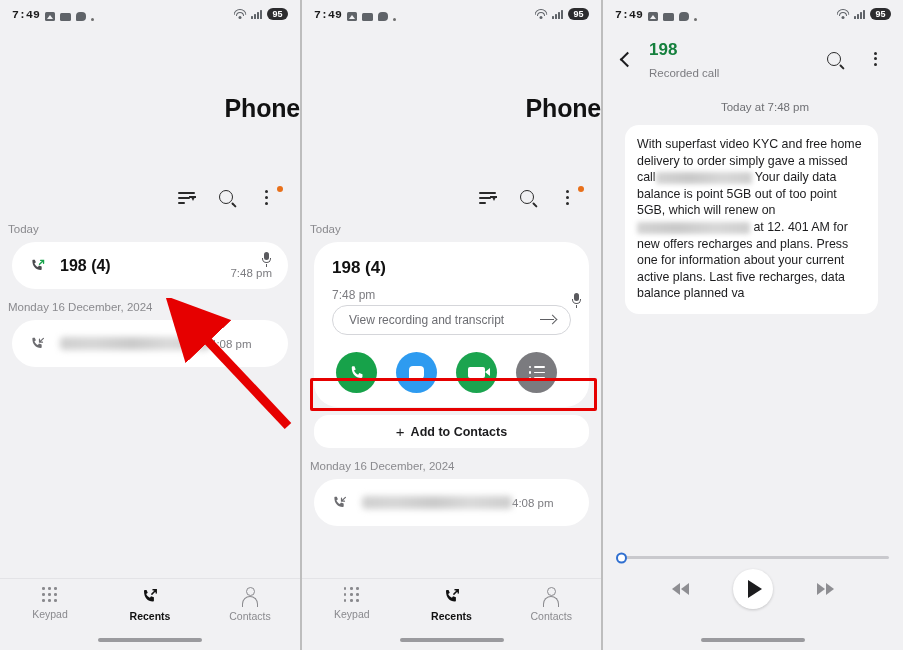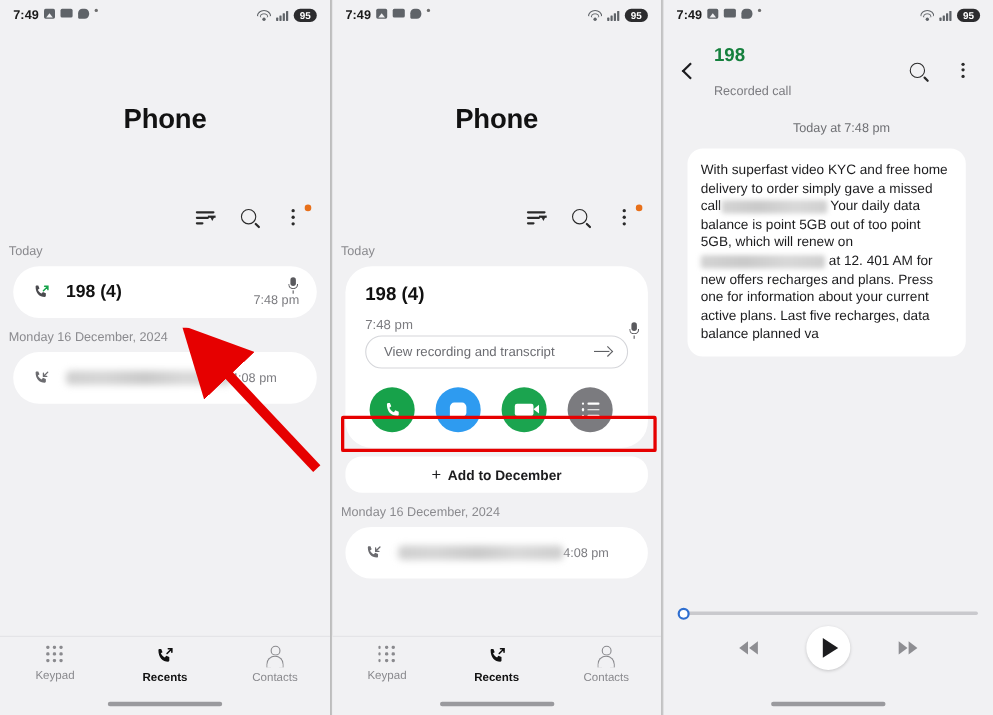--- a/index.html
+++ b/index.html
@@ -25,21 +25,21 @@
   }
   .phone.p1 { width: 301px; border-left: none; }
   .phone.p2 { width: 301px; }
   .phone.p3 { width: 301px; border-right: none; }
 
   
   .statusbar {
     height: 28px; display: flex; align-items: center;
     padding: 0 12px; justify-content: space-between;
   }
-  .sb-left { display: flex; align-items: flex-start; gap: 5px; }
+  .sb-left { display: flex; align-items: flex-end; gap: 5px; font-family: Liberation Mono, monospace; }
   .sb-time { font-size: 11.5px; font-weight: 700; color: #1b1b1b; letter-spacing: .1px; }
   .sb-ico { display: inline-block; }
   .ic-photo {
     width: 10px; height: 9px; background: #5f6368; border-radius: 1.5px;
     position: relative;
   }
   .ic-photo::after{
     content:""; position:absolute; left:1.5px; bottom:1.5px;
     width:0;height:0;border-left:3px solid transparent;border-right:3px solid transparent;
     border-bottom:4px solid #f1f1f3;
@@ -71,21 +71,21 @@
   .ic-signal i:nth-child(3){ height: 7px; }
   .ic-signal i:nth-child(4){ height: 9px; }
   .battery {
     background: #2c2c2e; color: #fff; border-radius: 7px;
     font-size: 9px; font-weight: 700; padding: 1.5px 5px; line-height: 1;
     min-width: 21px; text-align: center;
   }
 
   
   .app-title {
-    text-align: center; font-size: 25px; font-weight: 700;
+    text-align: right; font-size: 25px; font-weight: 700;
     color: #121212; margin-top: 66px; letter-spacing: -.2px;
   }
   .toolbar {
     display: flex; justify-content: flex-end; align-items: center;
     gap: 17px; padding-right: 22px; margin-top: 62px; height: 26px;
   }
   .tb-btn { position: relative; width: 22px; height: 22px; cursor: pointer; }
   .ic-sort { position: relative; width: 18px; height: 14px; margin-top: 4px; }
   .ic-sort i { position: absolute; left: 0; height: 1.6px; background: #2a2a2a; border-radius: 1px; }
   .ic-sort i:nth-child(1){ top: 1px; width: 17px; }
@@ -227,21 +227,21 @@
 
   
   .t-header { display: flex; align-items: center; padding: 12px 14px 0; }
   .back-chev { width: 18px; height: 18px; position: relative; margin-right: 14px; }
   .back-chev::after {
     content:""; position:absolute; left:5px; top:3px; width:9px;height:9px;
     border-left:2px solid #1c1c1e; border-bottom:2px solid #1c1c1e; transform: rotate(45deg);
   }
   .t-titles { flex: 1; }
   .t-title { font-size: 17px; font-weight: 700; color: #15803d; line-height: 19px; }
-  .t-sub { font-size: 11.5px; color: #7c7c80; margin-top: 18px; }
+  .t-sub { font-size: 11.5px; color: #7c7c80; margin-top: 8px; }
   .t-actions { display: flex; align-items: center; gap: 18px; padding-right: 2px; }
   .t-date { text-align: center; font-size: 11.5px; color: #6f7074; margin-top: 22px; padding-left: 24px; }
   .bubble {
     background: #fff; border-radius: 14px; margin: 12px 25px 0 22px;
     padding: 11px 12px 12px; font-size: 12.4px; line-height: 16.6px; color: #1c1c1e;
     position: relative;
   }
   .blur-inline {
     display: inline-block; vertical-align: middle;
     height: 12px; border-radius: 2px;
@@ -510,21 +510,21 @@
                 <s></s>
               </i>
             </span>
         </div>
       </div>
     </div>
 
     <div class="btn-row">
       <div class="pill-btn">
         <span class="plus-ico">+</span>
-        <span>Add to December</span>
+        <span>Add to Contacts</span>
       </div>
     </div>
 
     <div class="section-label">Monday 16 December, 2024</div>
     <div class="call-card">
       <div class="call-ico">
         <svg width="18" height="18" viewBox="0 0 24 24" aria-hidden="true">
           <path d="M4.5 3.5h3.2l1.5 3.6-2 1.4c.9 2.1 2.6 3.8 4.7 4.7l1.4-2 3.6 1.5v3.2c0 .7-.6 1.3-1.3 1.3C9 17.2 4.5 12.6 4.5 4.8c0-.7.5-1.3 1.3-1.3z" fill="#6c6c70"></path>
           <path d="M19.2 4.4L14 9.6M14 5.6v4h4" stroke="#6c6c70" stroke-width="1.6" fill="none" stroke-linecap="round"></path>
         </svg>

